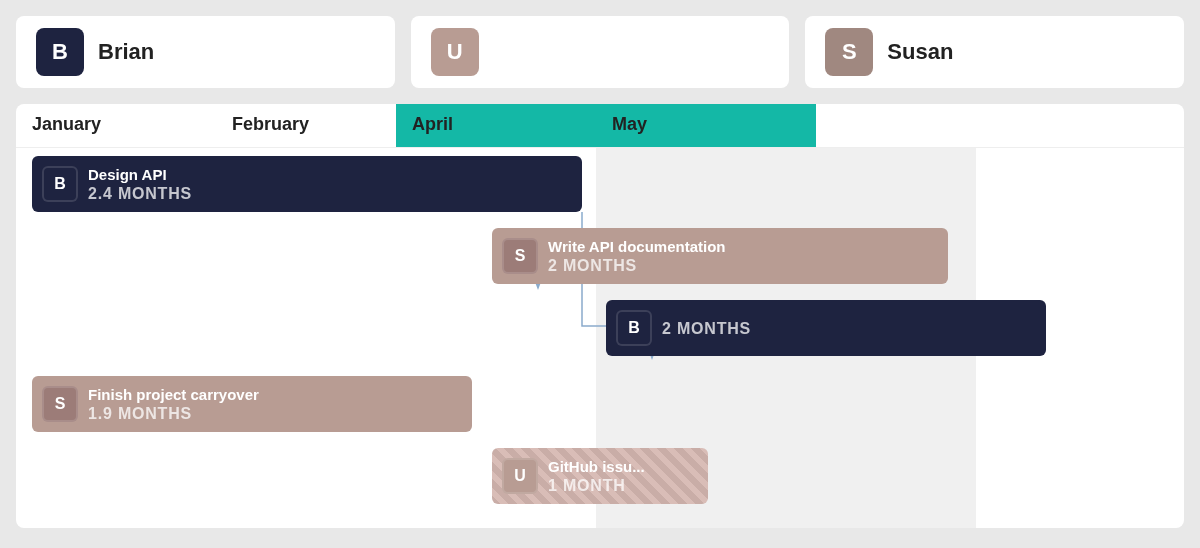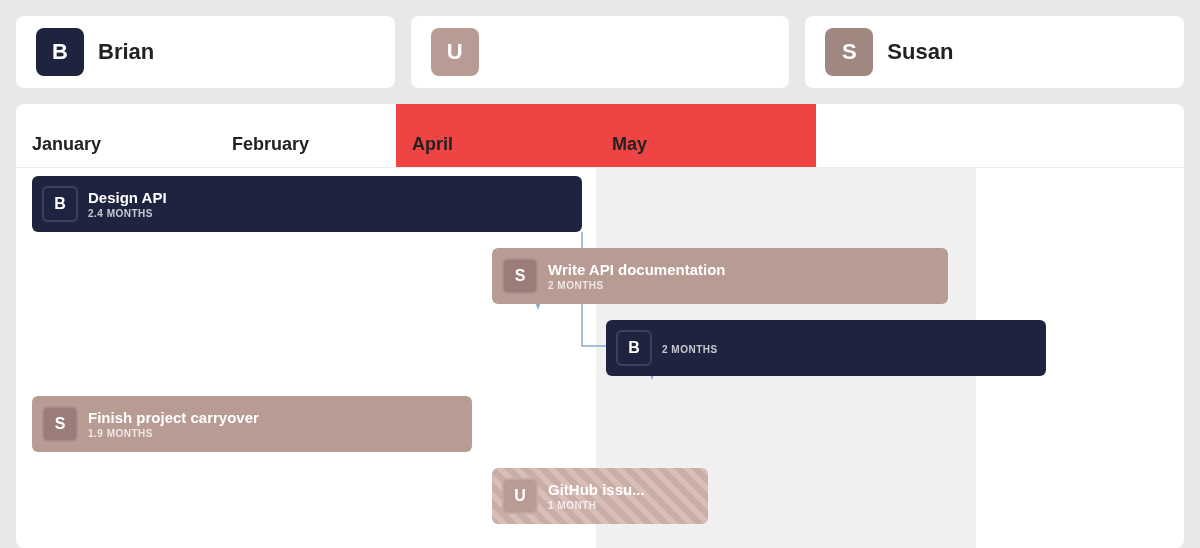--- a/index.html
+++ b/index.html
@@ -54,27 +54,27 @@
       overflow: hidden;
     }
 
     
     .month-header {
       display: grid;
       grid-template-columns: 200px 180px 200px 220px 160px;
       border-bottom: 1px solid #eee;
     }
     .month-cell {
-      padding: 30px 16px 12px;
+      padding: 10px 16px 12px;
       font-size: 18px;
       font-weight: 600;
       color: #222;
     }
     .month-cell.shaded {
-      background: #ef4444;
+      background: #14b8a6;
     }
 
     
     .gantt-body {
       position: relative;
       padding: 12px 0 20px;
     }
 
     
     .gantt-col-shades {
@@ -130,21 +130,21 @@
     .bar-avatar-unclaimed { background: #b89c93; border: 2px solid #fff2; }
 
     .bar-info { display: flex; flex-direction: column; }
     .bar-title {
       font-size: 15px;
       font-weight: 600;
       color: #fff;
       white-space: nowrap;
     }
     .bar-duration {
-      font-size: 10px;
+      font-size: 16px;
       font-weight: 700;
       letter-spacing: 0.05em;
       color: rgba(255,255,255,0.75);
       text-transform: uppercase;
       margin-top: 2px;
     }
 
     
     .dep-lines {
       position: absolute;

